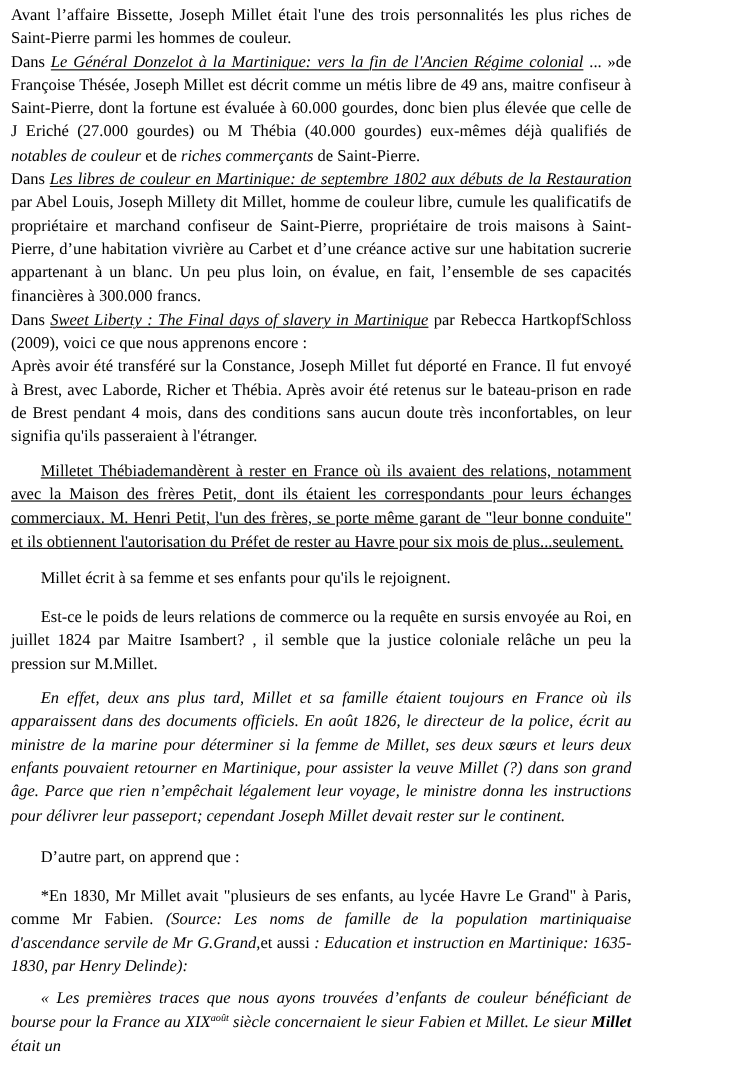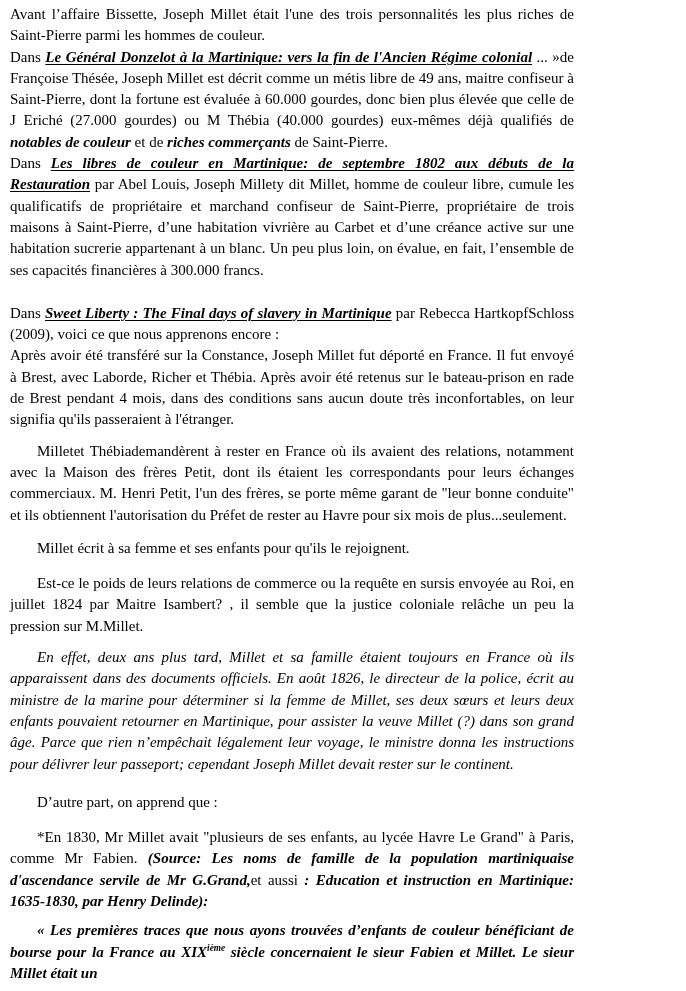--- a/index.html
+++ b/index.html
@@ -18,27 +18,27 @@
     width: 584px;
     height: 991px;
     padding: 4px 10px 0 10px;
     overflow: hidden;
   }
   p {
     margin: 0;
     text-align: justify;
   }
   p.indent { text-indent: 27px; }
-  .mb22 { margin-bottom: 22px; }
+  .mb22 { }
   .mb17 { margin-bottom: 17px; font-style: italic; }
   .mb14 { margin-bottom: 14px; }
-  .mb12 { margin-bottom: 12px; }
+  .mb12 { margin-bottom: 12px; text-decoration: underline; }
   .mb10 { margin-bottom: 10px; }
   .mb8  { margin-bottom: 8px; }
-  .st-i { font-style: italic; font-weight: bold; }
+  .st-i { font-style: italic; }
   .st-u { text-decoration: underline; text-decoration-thickness: 1px; text-underline-offset: 2px; }
   .st-b { font-weight: bold; }
   sup.seg {
     font-size: 0.62em;
     line-height: 0;
     vertical-align: super;
   }
 </style>
 </head>
 <body>
@@ -48,14 +48,14 @@
   <p><span>Dans </span><span class="st-i st-u">Le Général Donzelot à la Martinique: vers la fin de l'Ancien Régime colonial</span><span> ... »de Françoise Thésée, Joseph Millet est décrit comme un métis libre de 49 ans, maitre confiseur à Saint-Pierre, dont la fortune est évaluée à 60.000 gourdes, donc bien plus élevée que celle de J Eriché (27.000 gourdes) ou M Thébia (40.000 gourdes) eux-mêmes déjà qualifiés de </span><span class="st-i">notables de couleur</span><span> et de </span><span class="st-i">riches commerçants</span><span> de Saint-Pierre.</span></p>
   <p class="mb22"><span>Dans </span><span class="st-i st-u">Les libres de couleur en Martinique: de septembre 1802 aux débuts de la Restauration</span><span> par Abel Louis, Joseph Millety dit Millet, homme de couleur libre, cumule les qualificatifs de propriétaire et marchand confiseur de Saint-Pierre, propriétaire de trois maisons à Saint-Pierre, d’une habitation vivrière au Carbet et d’une créance active sur une habitation sucrerie appartenant à un blanc. Un peu plus loin, on évalue, en fait, l’ensemble de ses capacités financières à 300.000 francs.</span></p>
   <p><span>Dans </span><span class="st-i st-u">Sweet Liberty : The Final days of slavery in Martinique</span><span>  par Rebecca HartkopfSchloss (2009), voici ce que nous apprenons encore :</span></p>
   <p class="mb10"><span>Après avoir été transféré sur la Constance, Joseph Millet fut déporté en France. Il fut envoyé à Brest, avec Laborde, Richer et Thébia. Après avoir été retenus sur le bateau-prison en rade de Brest pendant 4 mois, dans des conditions sans aucun doute très inconfortables, on leur signifia qu'ils passeraient à l'étranger.</span></p>
   <p class="indent mb12"><span>Milletet Thébiademandèrent à rester en France où ils avaient des relations, notamment avec la Maison des frères Petit, dont ils étaient les correspondants pour leurs échanges commerciaux. M. Henri Petit, l'un des frères, se porte même garant de "leur bonne conduite" et ils obtiennent l'autorisation du Préfet de rester au Havre pour six mois de plus...seulement.</span></p>
   <p class="indent mb14"><span>Millet écrit à sa femme et ses enfants pour qu'ils le rejoignent.</span></p>
   <p class="indent mb10"><span>Est-ce le poids de leurs relations de commerce ou la requête en sursis envoyée au Roi, en juillet 1824 par Maitre Isambert? , il semble que la justice coloniale relâche un peu la pression sur M.Millet.</span></p>
   <p class="indent mb17"><span>En effet, deux ans plus tard, Millet et sa famille étaient toujours en France où ils apparaissent dans des documents officiels. En août 1826, le directeur de la police, écrit au ministre de la marine pour déterminer si la femme de Millet, ses deux sœurs et leurs deux enfants pouvaient retourner en Martinique, pour assister la veuve Millet (?) dans son grand âge. Parce que rien n’empêchait légalement leur voyage, le ministre donna les instructions pour délivrer leur passeport; cependant Joseph Millet devait rester sur le continent.</span></p>
   <p class="indent mb14"><span>D’autre part, on apprend que :</span></p>
   <p class="indent mb8"><span>*En 1830, Mr Millet avait "plusieurs de ses enfants, au lycée Havre Le Grand" à Paris, comme Mr Fabien. </span><span class="st-i">(Source: Les noms de famille de la population martiniquaise d'ascendance servile de Mr G.Grand,</span><span>et aussi </span><span class="st-i">: Education et instruction en Martinique: 1635-1830, par Henry Delinde):</span></p>
-  <p class="indent"><span class="st-i">« Les premières traces que nous ayons trouvées d’enfants de couleur bénéficiant de bourse pour la France au XIX</span><sup class="seg st-i">ième</sup><span class="st-i"> siècle concernaient le sieur Fabien et Millet. Le sieur </span><span class="st-i st-b">Millet</span><span class="st-i"> était un</span></p>
+  <p class="indent"><span class="st-i">« Les premières traces que nous ayons trouvées d’enfants de couleur bénéficiant de bourse pour la France au XIX</span><sup class="seg st-i">août</sup><span class="st-i"> siècle concernaient le sieur Fabien et Millet. Le sieur </span><span class="st-i st-b">Millet</span><span class="st-i"> était un</span></p>
 </div>
 
 </body></html>

